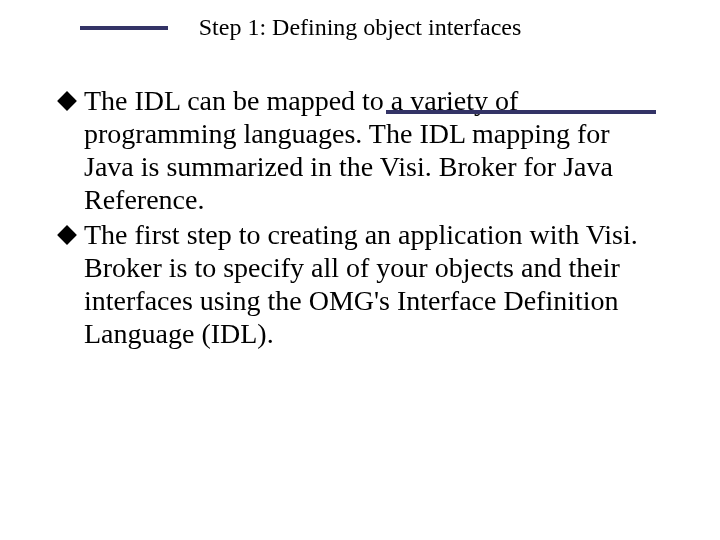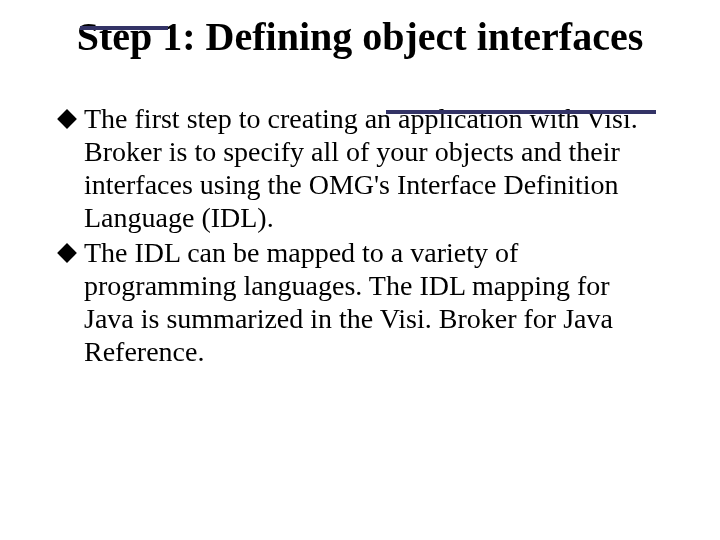--- a/index.html
+++ b/index.html
@@ -25,23 +25,23 @@
   }
   .title-rule-top {
     position: absolute;
     top: 26px;
     left: 80px;
     width: 88px;
     height: 4px;
     background: #333366;
   }
   .title-text {
-    font-size: 40px;
+    font-size: 24px;
     line-height: 1.15;
-    font-weight: 700;
+    font-weight: 400;
     margin: 0 68px;
   }
   .title-rule-bottom {
     position: absolute;
     top: 110px;
     left: 386px;
     width: 270px;
     height: 4px;
     background: #333366;
   }
@@ -75,23 +75,23 @@
   <div class="title-block">
     <div class="title-rule-top"></div>
     <h1 class="title-text">Step 1: Defining object interfaces</h1>
     <div class="title-rule-bottom"></div>
   </div>
 
   <div class="body">
 
     <div class="bullet-item">
       <span class="bullet-icon"></span>
-      <span class="bullet-text">The first step to creating an application with Visi. Broker is to specify all of your objects and their interfaces using the OMG's Interface Definition Language (IDL).</span>
+      <span class="bullet-text">The IDL can be mapped to a variety of programming languages. The IDL mapping for Java is summarized in the Visi. Broker for Java Reference.</span>
     </div>
 
     <div class="bullet-item">
       <span class="bullet-icon"></span>
-      <span class="bullet-text">The IDL can be mapped to a variety of programming languages. The IDL mapping for Java is summarized in the Visi. Broker for Java Reference.</span>
+      <span class="bullet-text">The first step to creating an application with Visi. Broker is to specify all of your objects and their interfaces using the OMG's Interface Definition Language (IDL).</span>
     </div>
 
   </div>
 
 </div>
 
 </body></html>

